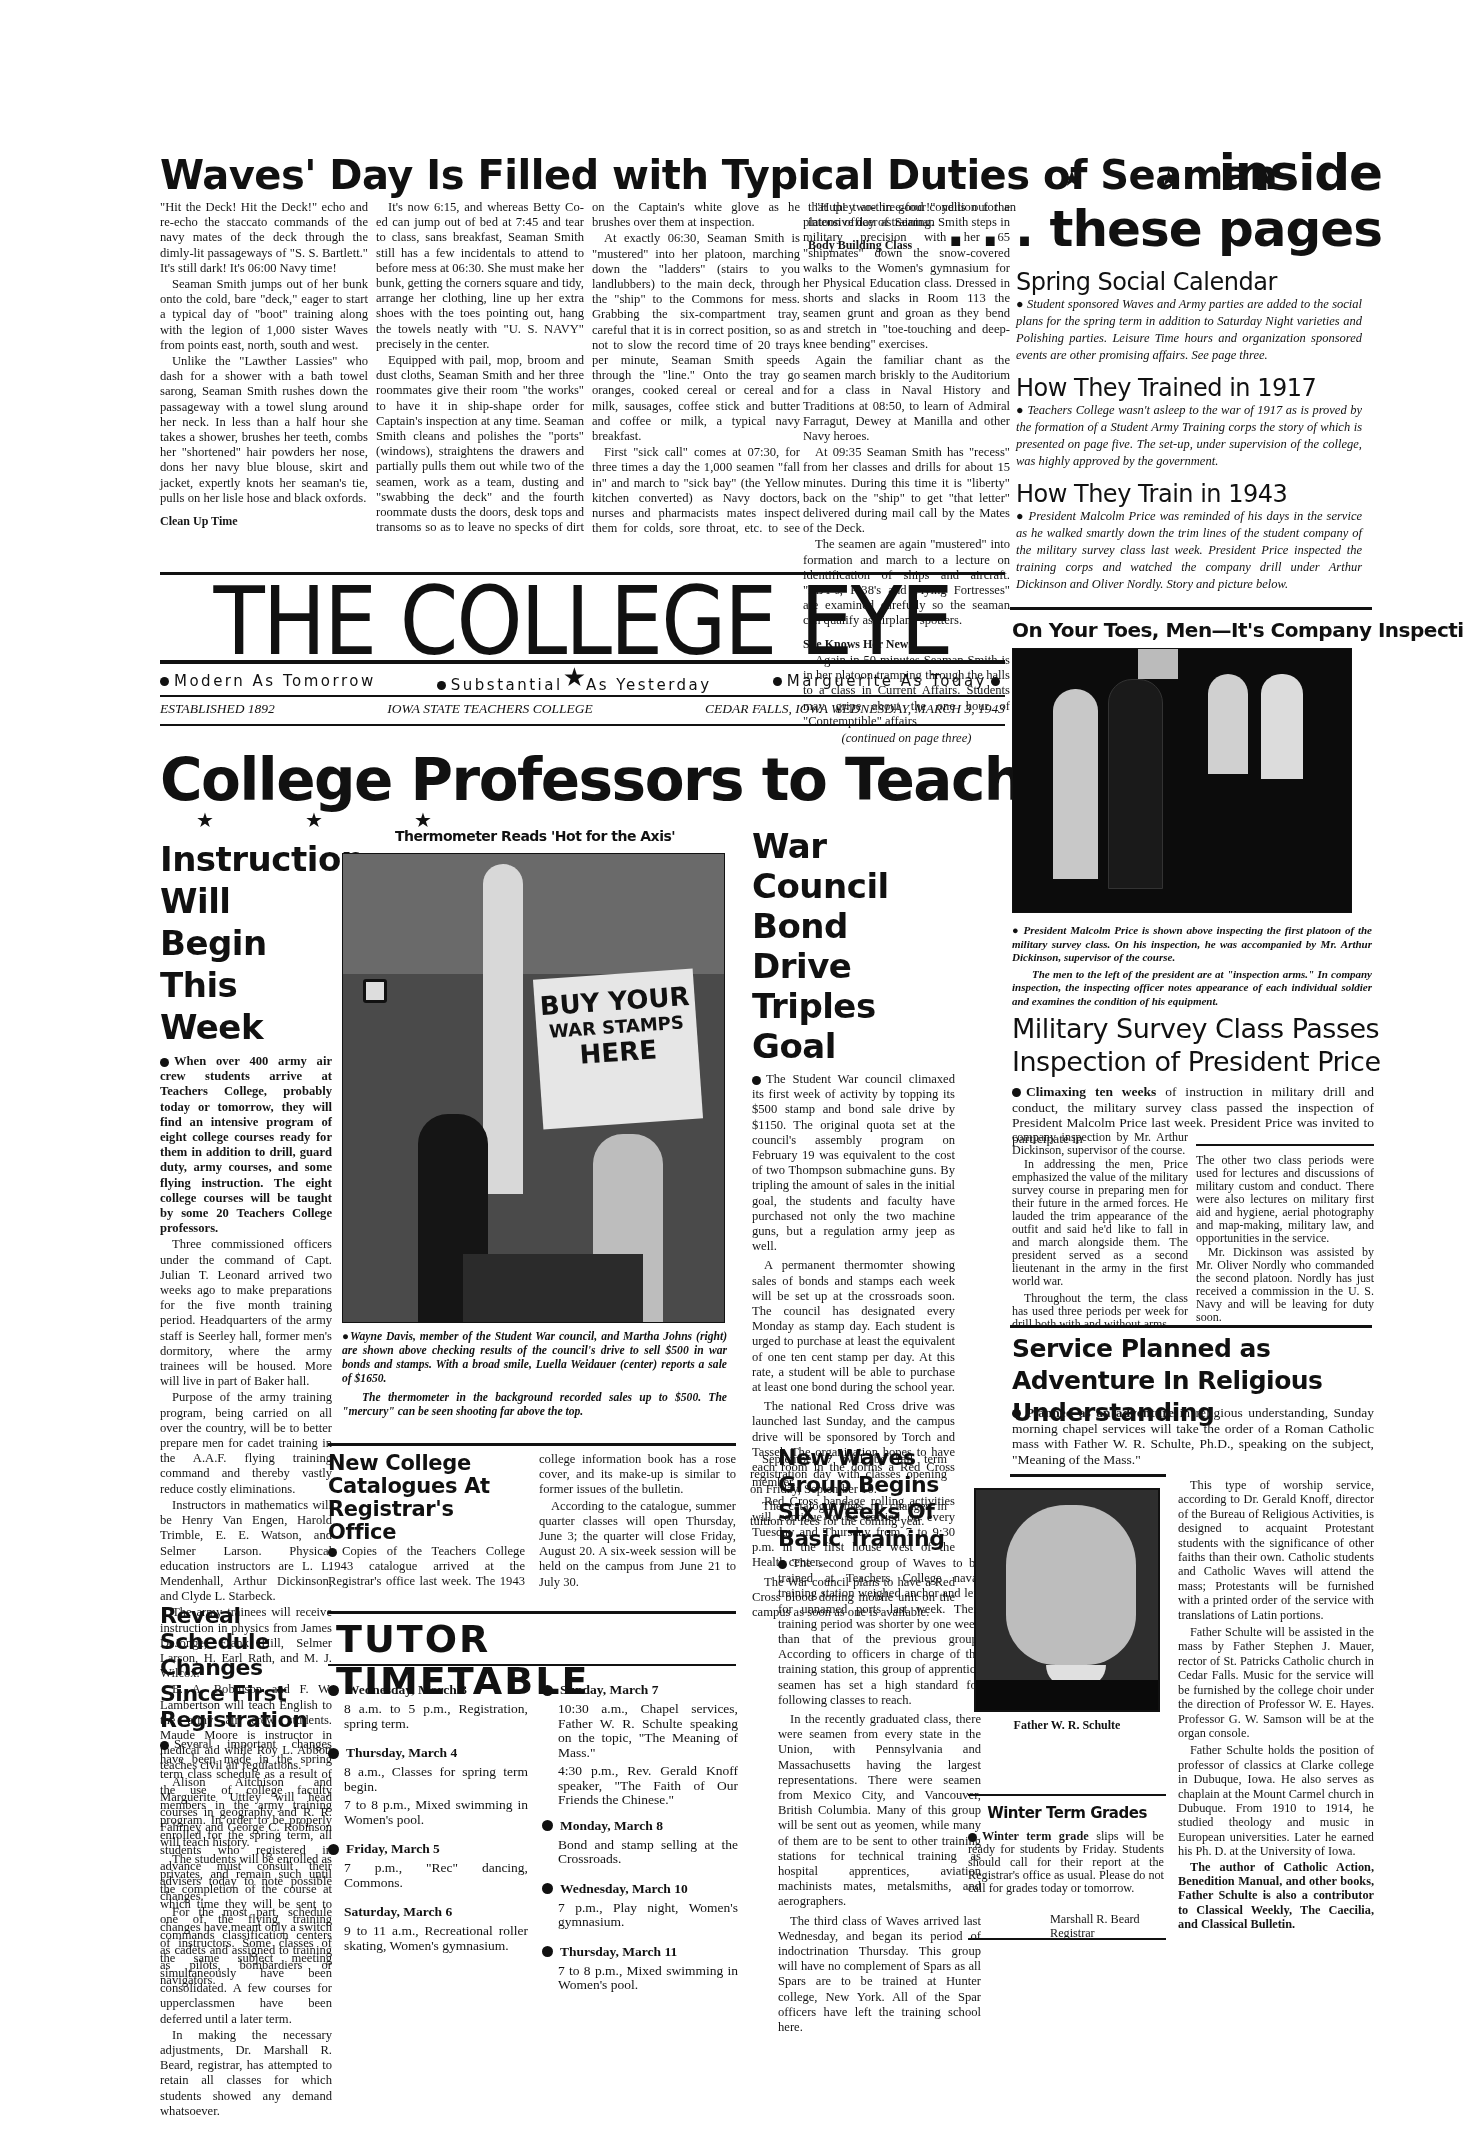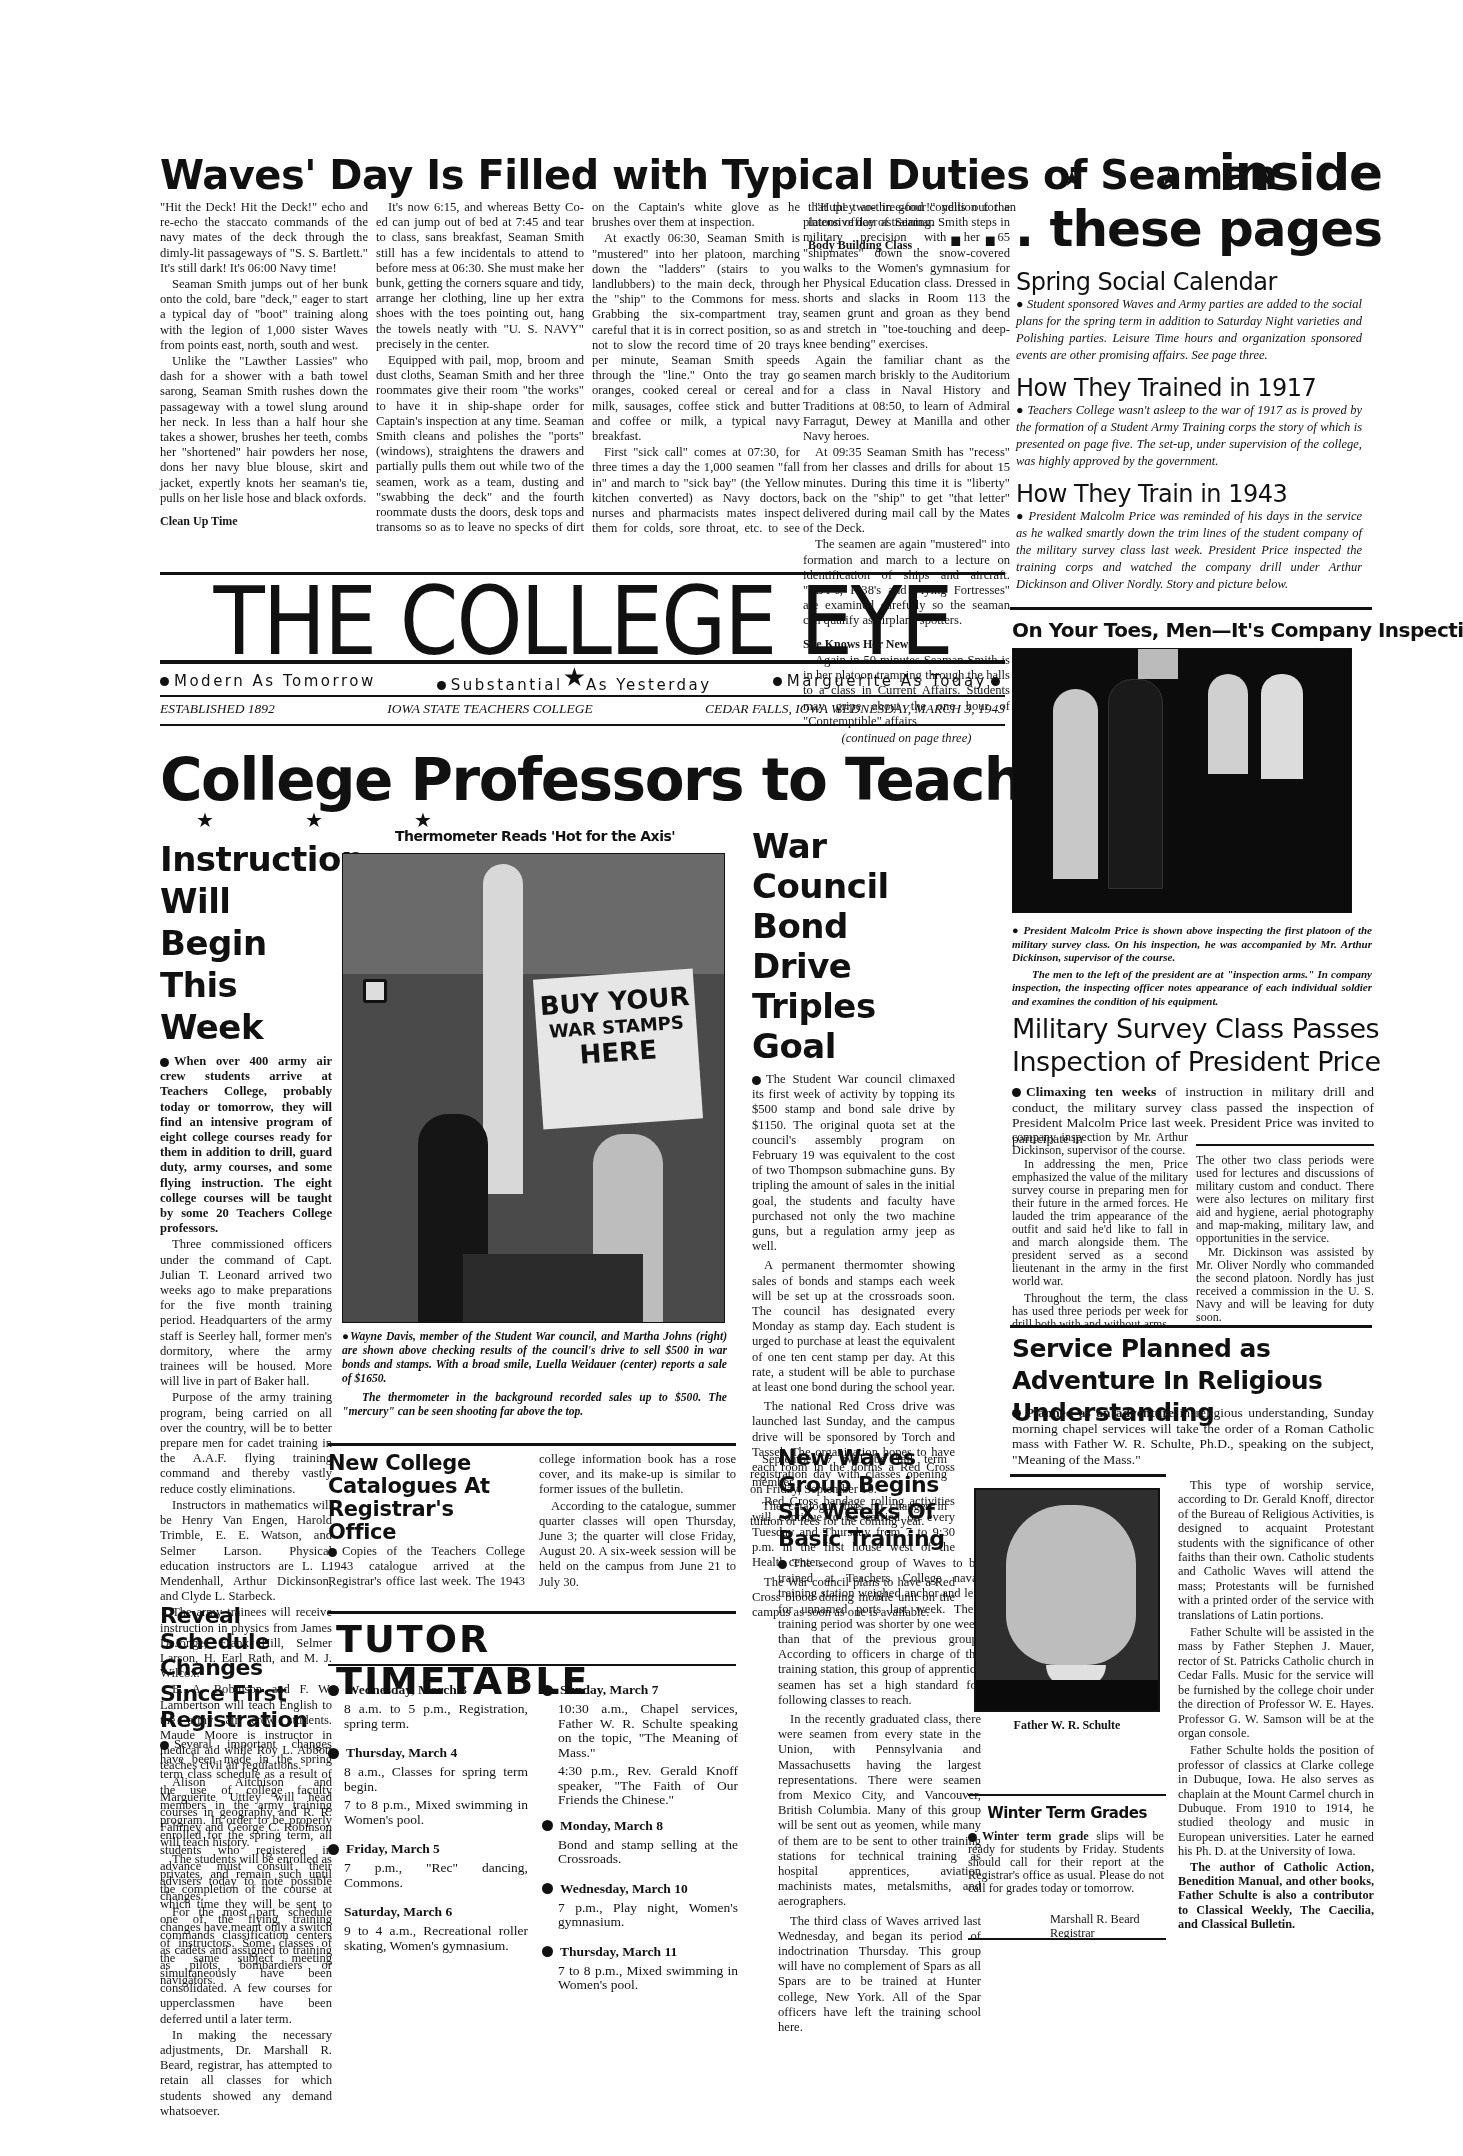--- a/index.html
+++ b/index.html
@@ -169,21 +169,21 @@
     <div class="tt-day" style="margin-top:14px;">
         <span class="dot"></span>
         <span>Friday, March 5</span>
       </div>
     <div class="tt-entry">7 p.m., "Rec" dancing, Commons.</div>
   </div>
   <div>
     <div class="tt-day" style="margin-top:14px; margin-left:16px;">
         <span>Saturday, March 6</span>
       </div>
-    <div class="tt-entry">9 to 4 a.m., Recreational roller skating, Women's gymnasium.</div>
+    <div class="tt-entry">9 to 11 a.m., Recreational roller skating, Women's gymnasium.</div>
   </div>
 </div>
 <div class="abs" style="left:542px; top:1672px; width:196px;">
   <div>
     <div class="tt-day">
         <span class="dot"></span>
         <span>Sunday, March 7</span>
       </div>
     <div class="tt-entry">10:30 a.m., Chapel services, Father W. R. Schulte speaking on the topic, "The Meaning of Mass."</div>
     <div class="tt-entry">4:30 p.m., Rev. Gerald Knoff speaker, "The Faith of Our Friends the Chinese."</div>

